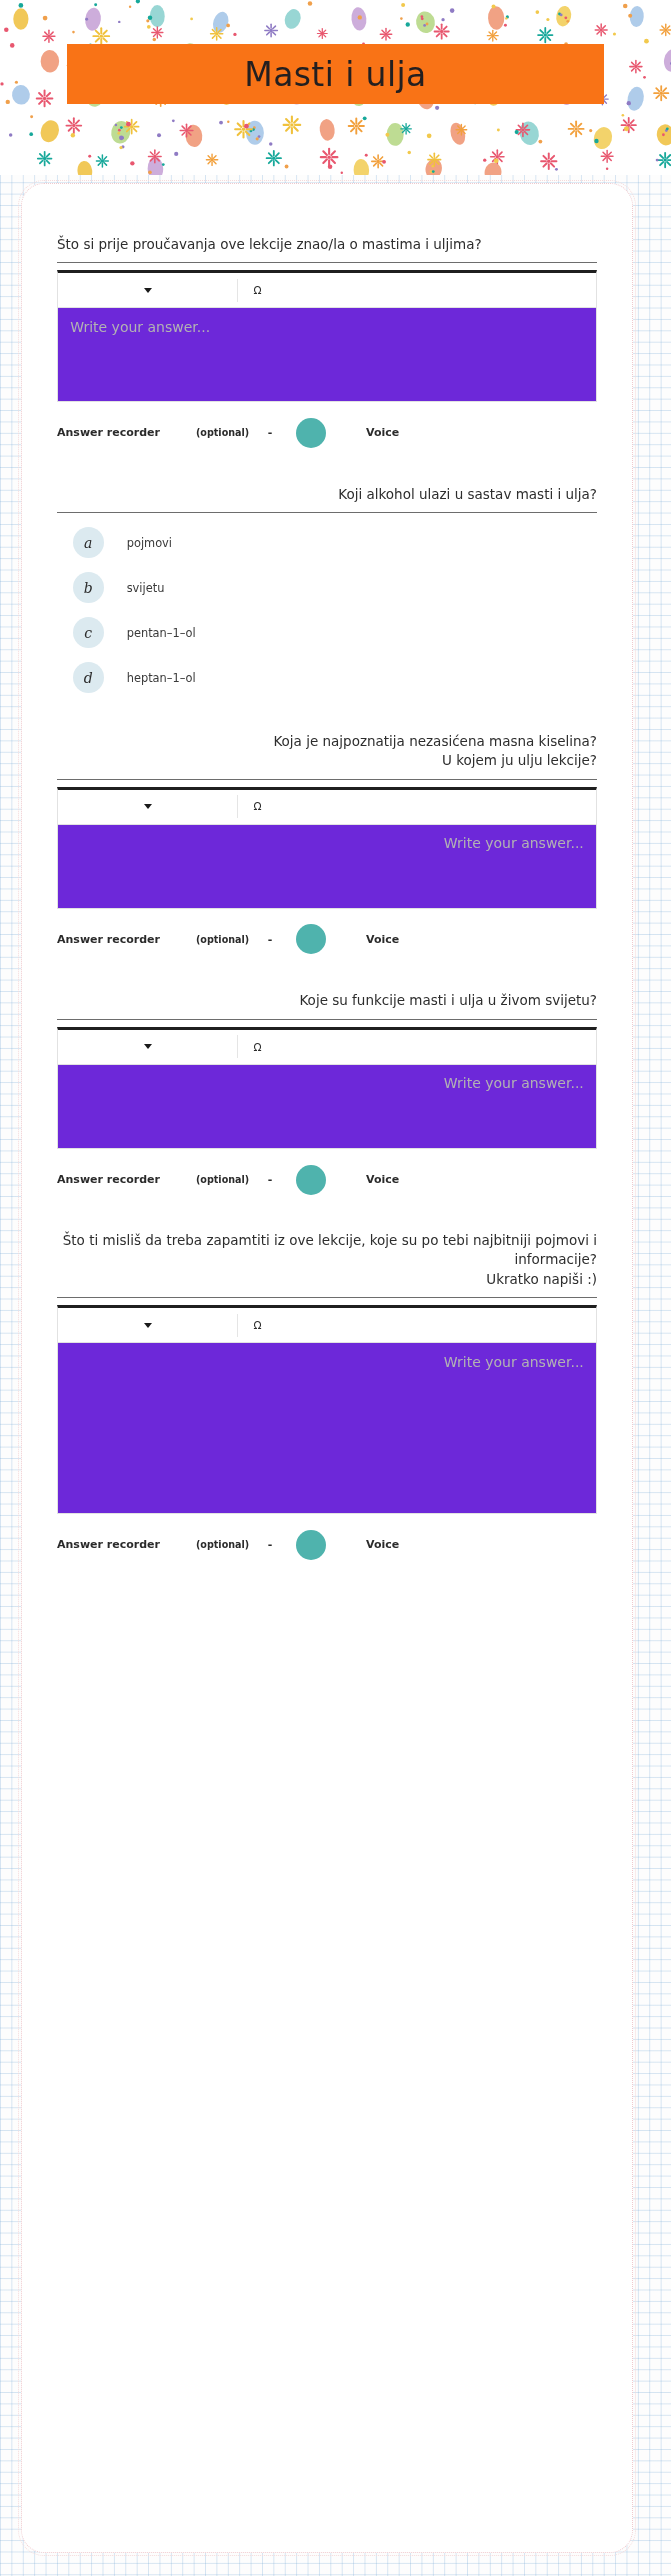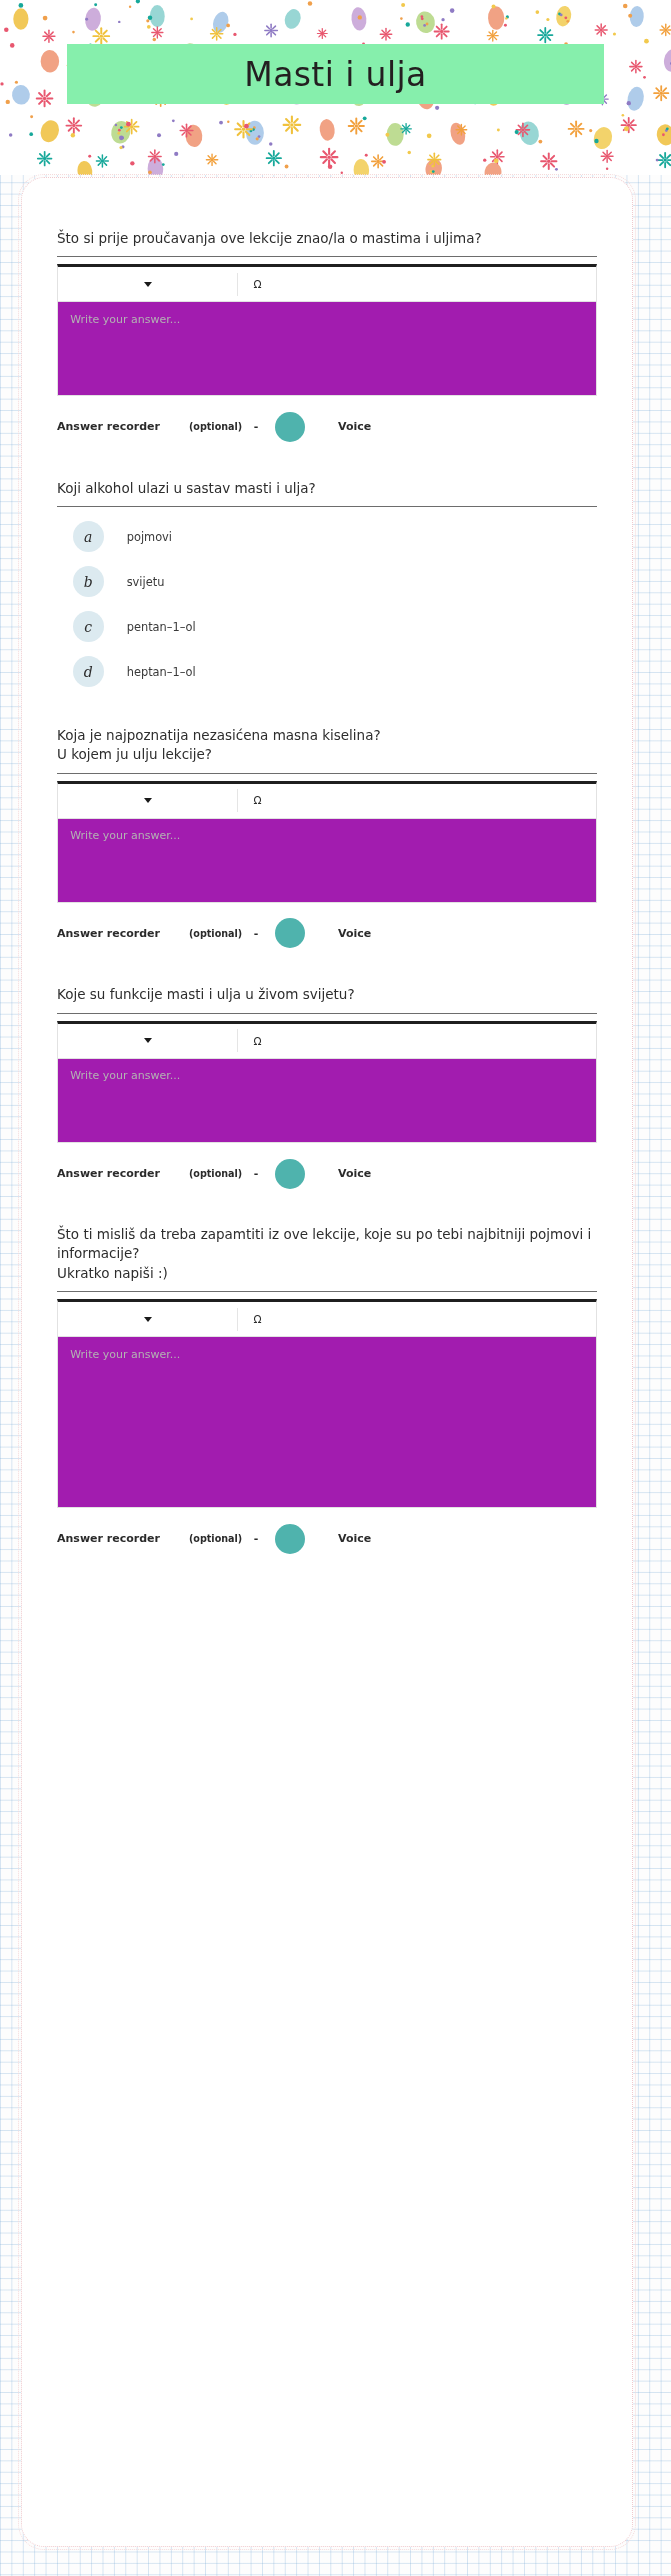--- a/index.html
+++ b/index.html
@@ -26,47 +26,47 @@
   #pattern-band {
     position:absolute; left:0; top:0; width:671px; height:175px;
     background:#ffffff;
     overflow:hidden;
   }
   #pattern-band svg { position:absolute; left:0; top:0; }
 
   
   #title-banner {
     position:absolute; left:67px; top:44px; width:537px; height:60px;
-    background:#86efac;
+    background:#f97316;
     display:flex; align-items:center; justify-content:center;
     z-index:5;
   }
   #title-banner .title-text {
     font-family:"DejaVu Sans", sans-serif;
     font-size:33px; font-weight:400; color:#231f20;
     letter-spacing:0.4px; white-space:nowrap;
   }
 
   
   #worksheet-card {
-    position:absolute; left:21px; top:177px; width:612px; height:2370px;
+    position:absolute; left:21px; top:183px; width:612px; height:2370px;
     background:#ffffff;
     border:1.7px dotted #f0c9cd;
     border-radius:23px;
     padding:26px 0 0 0;
     z-index:4;
   }
   
   #worksheet-card::before{
     content:""; position:absolute; inset:-4.4px;
     border:1.7px dotted #f5dada; border-radius:26px; pointer-events:none;
   }
 
   .q-block { padding: 0 35px; }
-  .q-block + .q-block { margin-top: 8.7px; }
+  .q-block + .q-block { margin-top: 8.7px; text-align: right; }
 
   .q-text {
     font-family:"DejaVu Sans", sans-serif;
     font-size:13.5px; line-height:1.42; color:#2d2d2d;
     font-weight:400;
     padding-top:24.5px;
     padding-bottom:8.7px;
     white-space:pre-line;
   }
 
@@ -95,30 +95,30 @@
   .tb-sep { width:0.9px; height:23px; background:#e5e5e5; }
   .tb-mid { flex:0 0 39px; display:flex; align-items:center; justify-content:center; height:100%;}
   .tb-omega {
     font-family:"DejaVu Sans", sans-serif;
     font-size:10.5px; color:#2b2b2b; line-height:1;
   }
   .tb-right { flex:1 1 auto; }
 
   .editor-area {
     border:0.9px solid #e2e2e2; border-top:none;
-    background:#a21caf;
+    background:#6d28d9;
     padding:10.5px 12.2px;
     color:#b3b3b3;
     font-family:"DejaVu Sans", sans-serif;
-    font-size:11px;
+    font-size:14px;
   }
 
   
   .recorder-row {
-    display:flex; align-items:center; gap:8px;
+    display:flex; align-items:center; gap:15px;
     margin-top:15.7px; padding-bottom:3.5px;
   }
   .rec-label-strong {
     font-family:"DejaVu Sans", sans-serif;
     font-size:11px; font-weight:bold; color:#2b2b2b;
   }
   .rec-label-opt {
     font-family:"DejaVu Sans", sans-serif;
     font-size:9.6px; font-weight:bold; color:#2b2b2b; margin-left:21px;
   }

